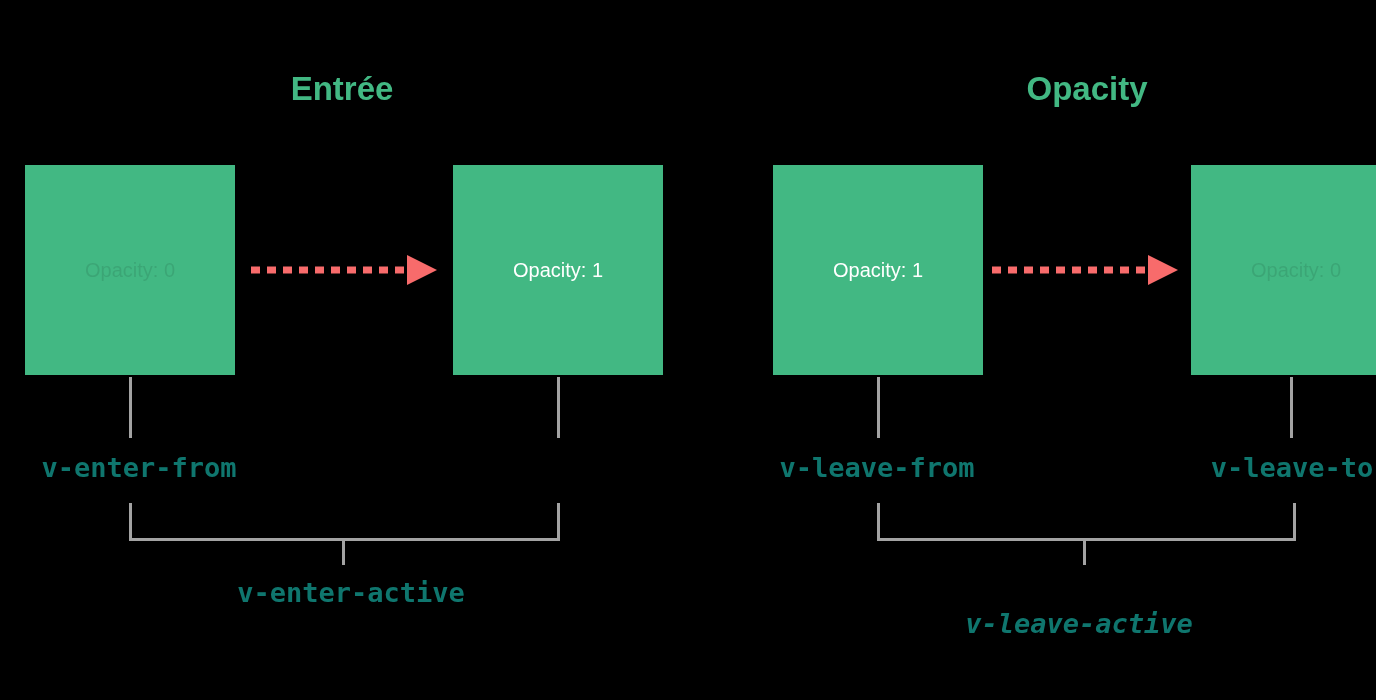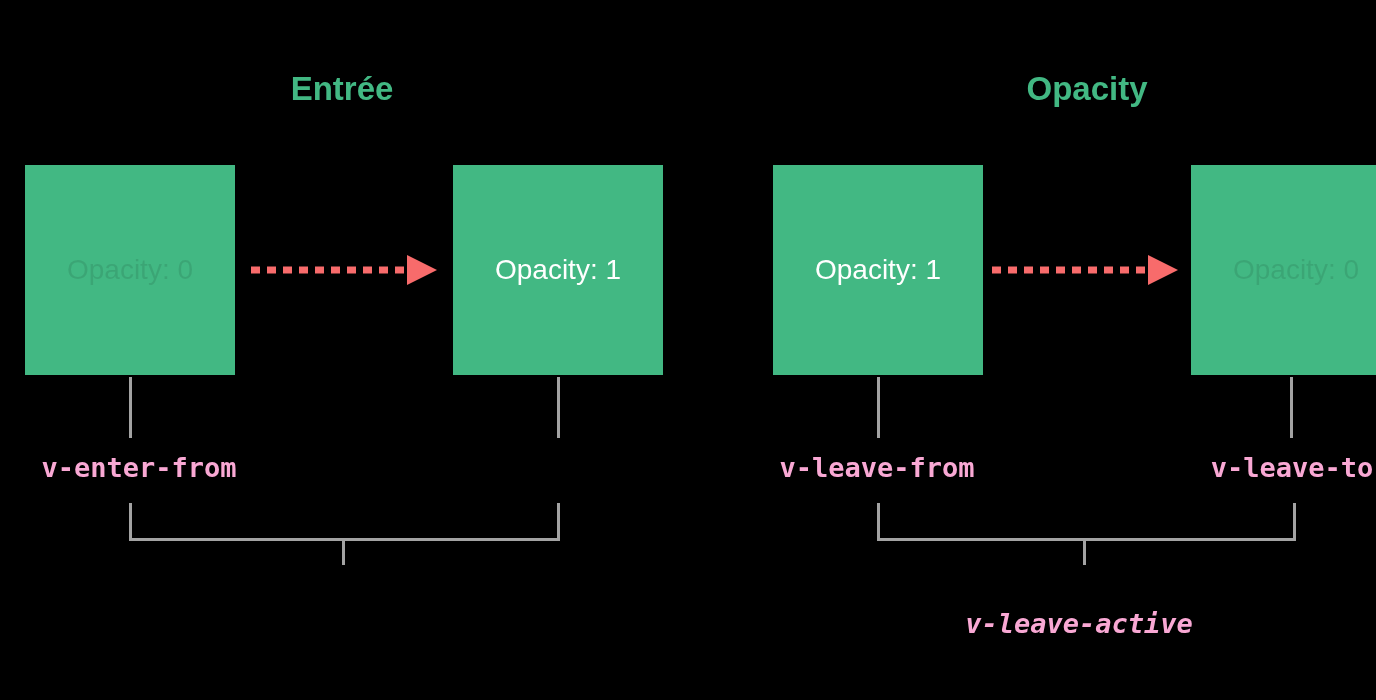--- a/index.html
+++ b/index.html
@@ -36,21 +36,21 @@
     background: #42b883;
     display: flex;
     align-items: center;
     justify-content: center;
   }
   .box-1 { left: 0px; }
   .box-2 { left: 428px; }
   .box-3 { left: 748px; }
   .box-4 { left: 1166px; }
   .box-label {
-    font-size: 28px;
+    font-size: 20px;
     color: #ffffff;
     white-space: nowrap;
   }
   .box-label.faded { color: rgba(0, 0, 0, 0.10); }
 
   .arrow {
     position: absolute;
     top: 252px;
   }
   .arrow-enter { left: 224px; }
@@ -64,21 +64,21 @@
     background: #a3a3a3;
   }
   .conn-1 { left: 104px; }
   .conn-2 { left: 532px; }
   .conn-3 { left: 852px; }
   .conn-4 { left: 1265px; }
 
   .class-label {
     position: absolute;
     transform: translateX(-50%);
-    color: #f9a8d4;
+    color: #0f766e;
     font-family: "DejaVu Sans Mono", monospace;
     font-weight: bold;
     font-size: 27px;
     white-space: nowrap;
   }
   .row-fromto { top: 452px; }
   .lbl-enter-from { left: 114px; }
   .lbl-enter-to   { left: 535px; }
   .lbl-leave-from { left: 852px; }
   .lbl-leave-to   { left: 1267px; }
@@ -148,15 +148,16 @@
 
   <div class="class-label row-fromto lbl-enter-from">v-enter-from</div>
   <div class="class-label row-fromto lbl-leave-from">v-leave-from</div>
   <div class="class-label row-fromto lbl-leave-to">v-leave-to</div>
 
   <div class="bracket bracket-enter"></div>
   <div class="bracket-stem stem-enter"></div>
   <div class="bracket bracket-leave"></div>
   <div class="bracket-stem stem-leave"></div>
 
+  <div class="class-label lbl-enter-active">v-enter-active</div>
   <div class="class-label lbl-leave-active">v-leave-active</div>
 
 </div>
 
 </body></html>

